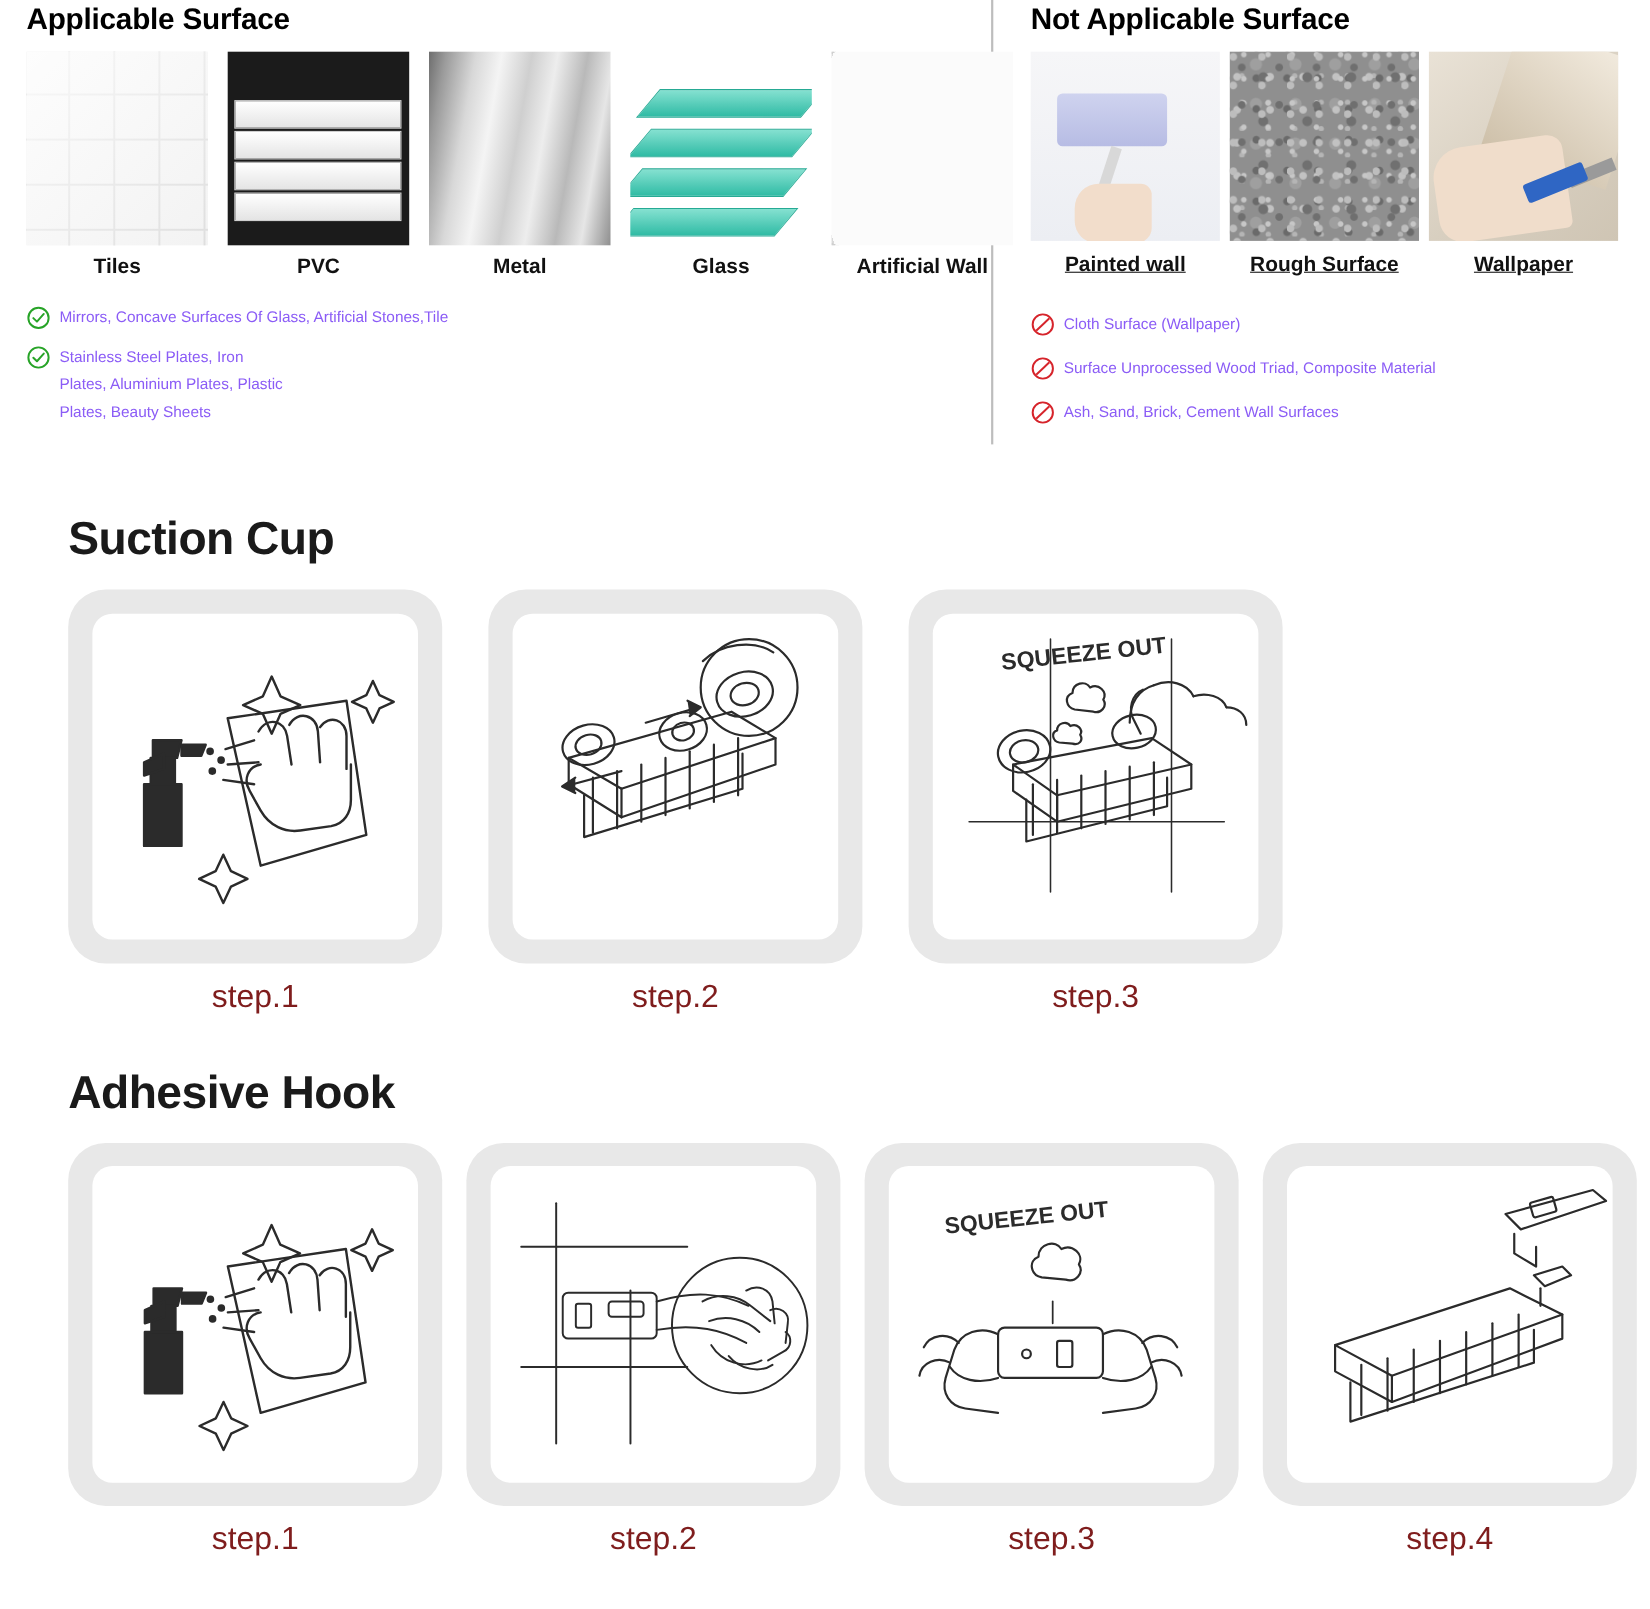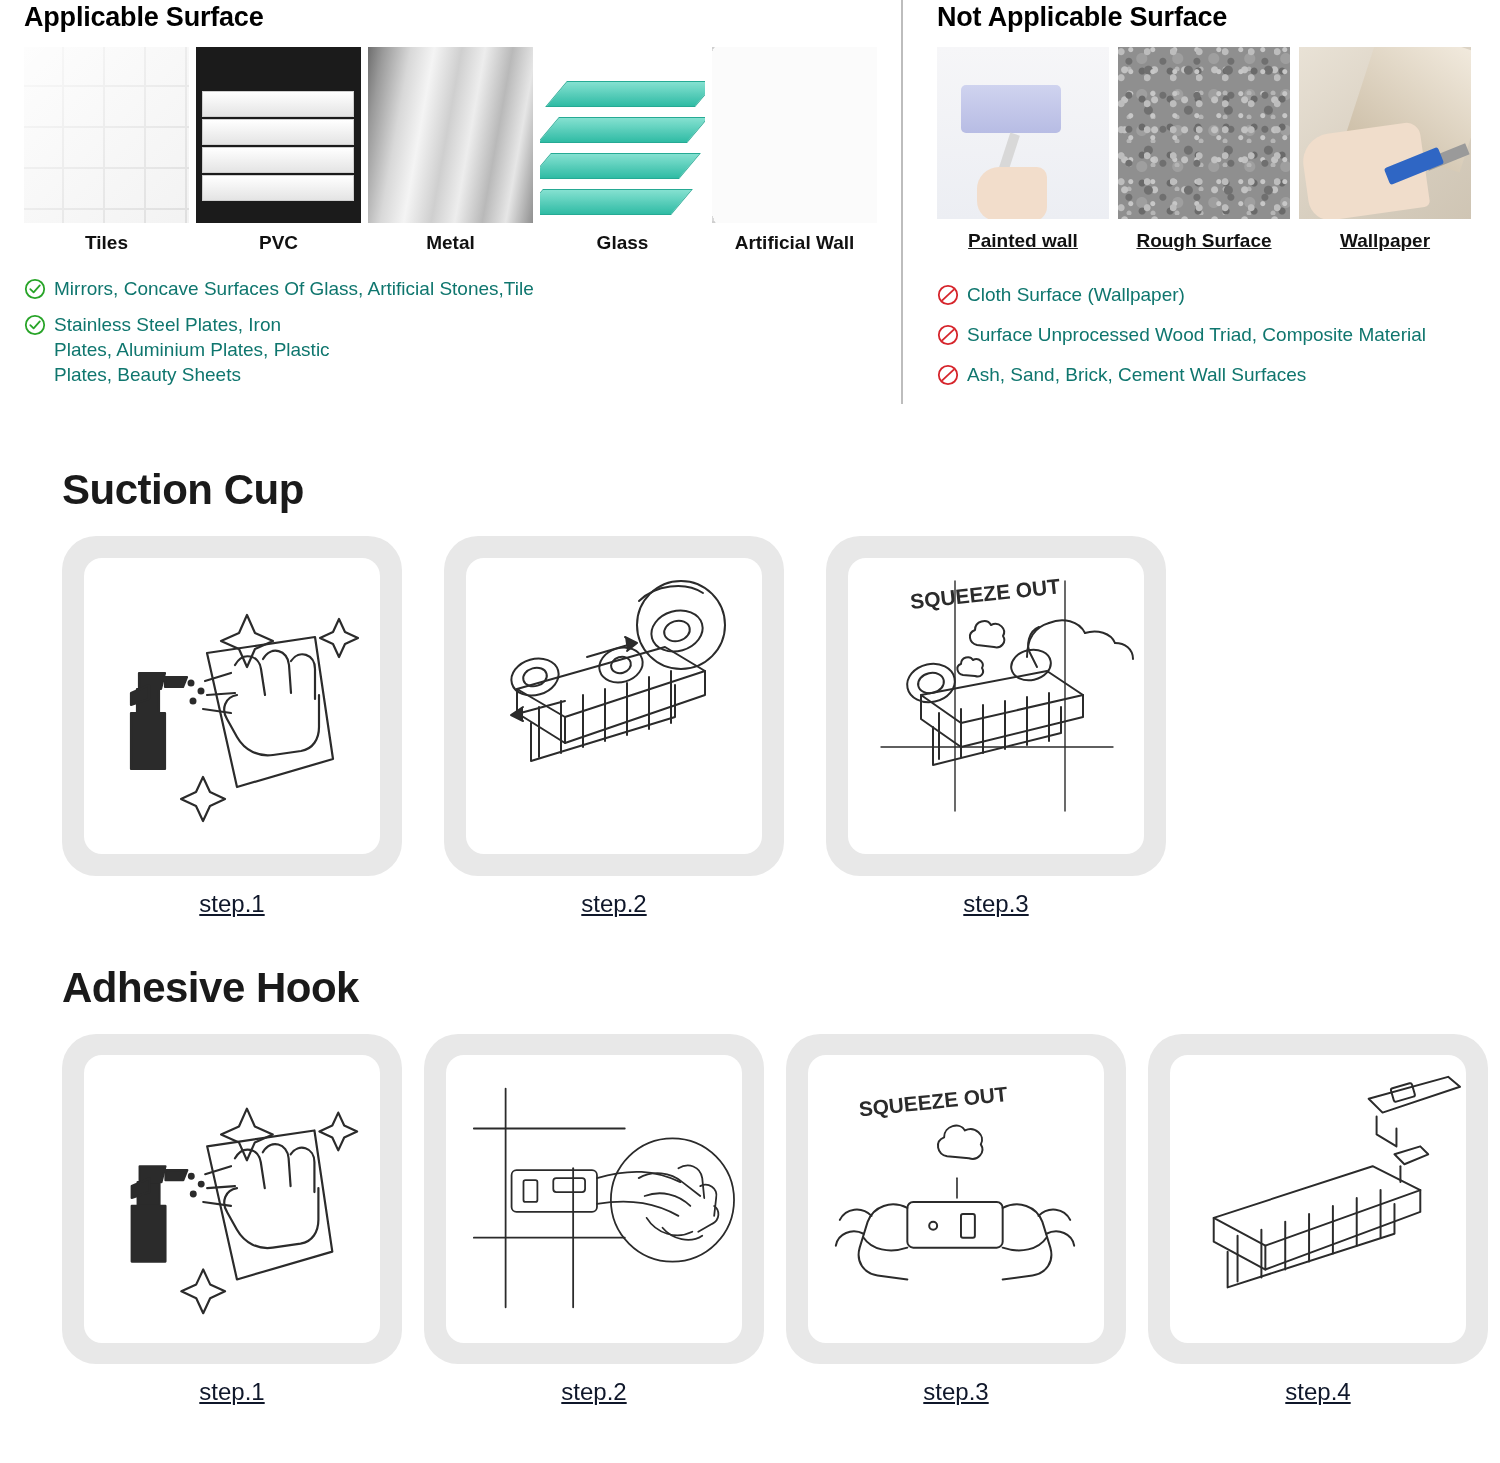--- a/index.html
+++ b/index.html
@@ -20,21 +20,21 @@
     width: 589px; padding-left: 26px; padding-top: 2px;
     border-left: 2px solid #bdbdbd;
     height: 404px;
   }
   .sec-title {
     font-size: 27px; font-weight: bold; letter-spacing: -0.2px;
     margin: 0 0 14px 0; color: #000;
   }
   .col-right .sec-title { margin-left: 8px; }
 
-  .swatch-row { display: flex; gap: 7px; align-items: flex-start; }
+  .swatch-row { display: flex; gap: 18px; align-items: flex-start; }
   .swatch { width: 165px; }
   .swatch .img { width: 165px; height: 176px; overflow: hidden; position: relative; }
   .swatch .cap {
     text-align: center; font-size: 19px; font-weight: bold;
     margin-top: 9px; color: #111;
   }
 
   .swatch-row-r { display: flex; gap: 9px; align-items: flex-start; margin-left: 8px; text-decoration: underline; }
   .swatch-r { width: 172px; }
   .swatch-r .img { width: 172px; height: 172px; overflow: hidden; position: relative; }
@@ -135,41 +135,41 @@
   }
   .wallpaper .blade {
     position:absolute; left:126px; bottom:56px; width:44px; height:12px;
     background:#9a9a9a; transform: rotate(-22deg);
   }
 
   
   .bullets { margin-top: 22px; }
   .bullet { display: flex; align-items: flex-start; margin-bottom: 11px; }
   .bullet .mark { width: 30px; flex: 0 0 30px; padding-top: 2px; }
-  .bullet .txt { font-size: 19px; line-height: 25px; color: #0f766e; }
+  .bullet .txt { font-size: 14px; line-height: 25px; color: #8b5cf6; }
   .bullets-right { margin-top: 30px; margin-left: 8px; }
   .bullets-right .bullet { margin-bottom: 15px; }
 
   
   .howto { padding-left: 46px; }
   .howto h2 {
     font-size: 42px; font-weight: bold; margin: 0 0 22px 0; letter-spacing: -0.5px;
   }
   .steps { display: flex; }
   .step { text-align: center; }
   .card {
     background: #e8e8e8; border-radius: 34px;
     display: flex; align-items: center; justify-content: center;
   }
   .card .inner {
     background: #ffffff; border-radius: 18px;
     display: flex; align-items: center; justify-content: center;
     overflow: hidden;
   }
-  .step .cap { font-size: 24px; margin-top: 14px; color: #0f172a; text-decoration: underline; }
+  .step .cap { font-size: 29px; margin-top: 14px; color: #7f1d1d; }
   .suction .card { width: 340px; height: 340px; }
   .suction .card .inner { width: 296px; height: 296px; }
   .suction .step { width: 340px; margin-right: 42px; }
   .adh .card { width: 340px; height: 330px; }
   .adh .card .inner { width: 296px; height: 288px; }
   .adh .step { width: 340px; margin-right: 22px; }
 
   svg { display: block; }
 </style>
 </head>

